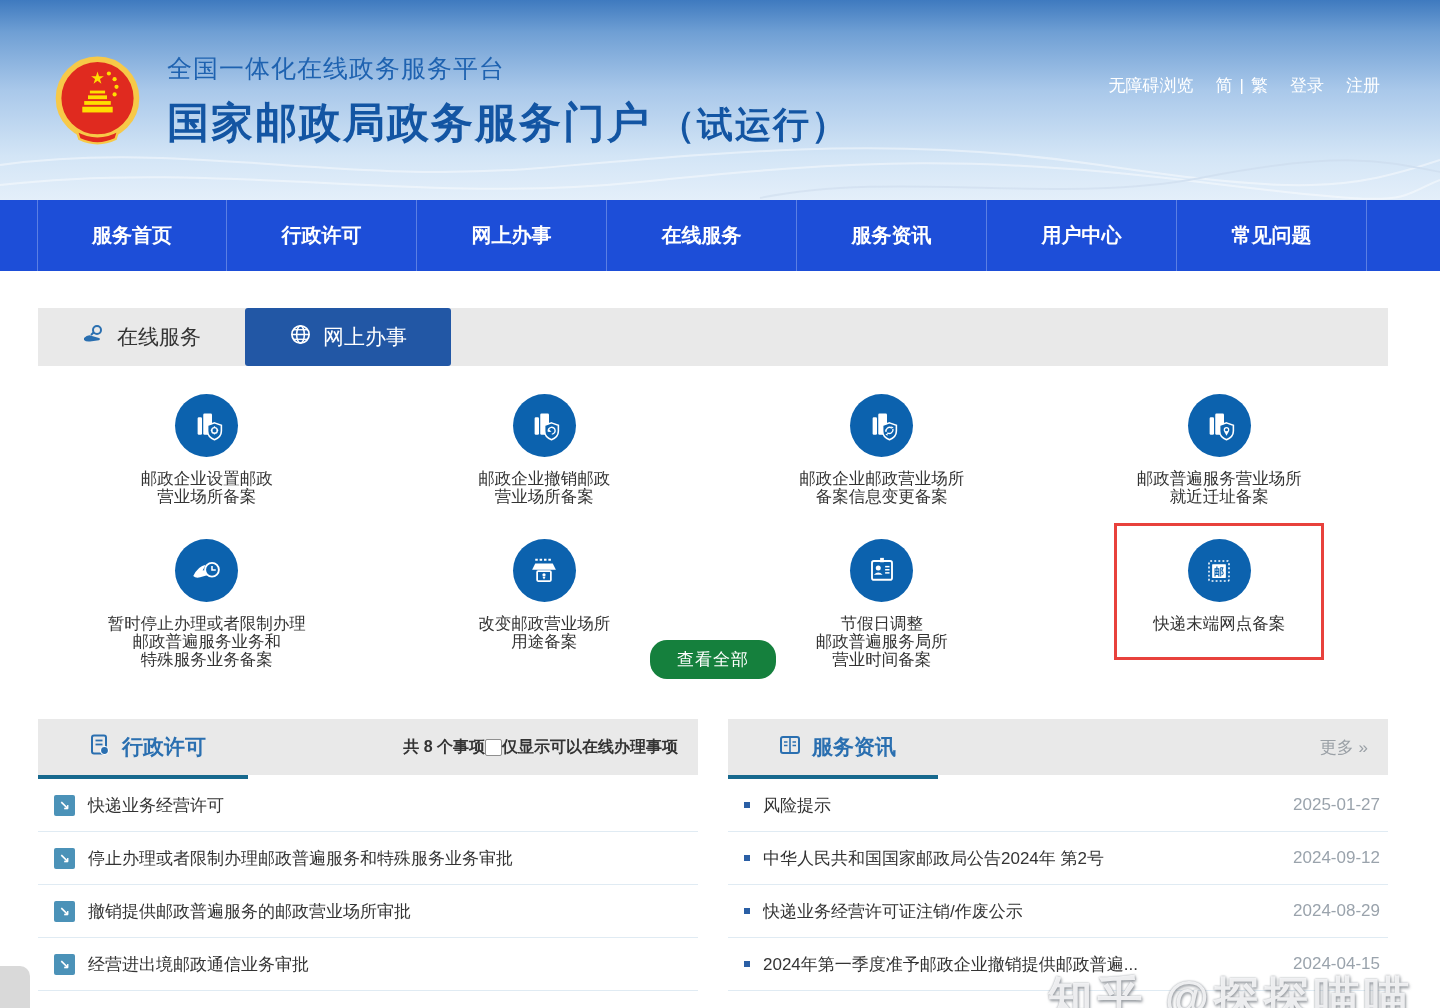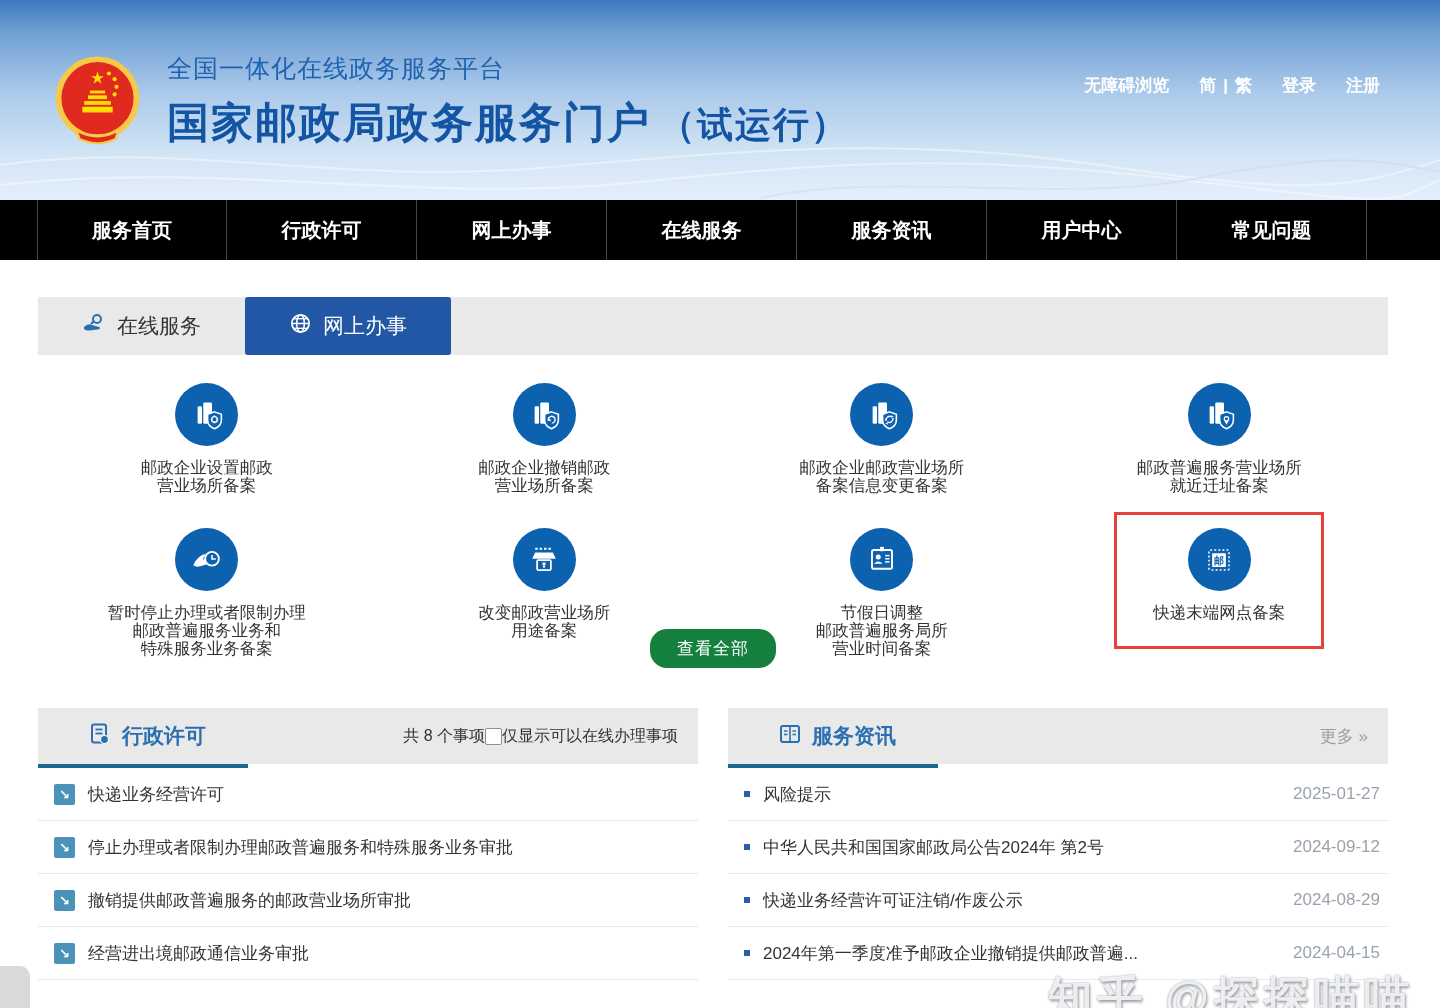--- a/index.html
+++ b/index.html
@@ -12,25 +12,25 @@
   .header {
     height:200px; position:relative;
     background:linear-gradient(180deg,#3f7abf 0%,#6f9fd4 16%,#a9c8ea 45%,#d3e5f6 78%,#e4effa 100%);
   }
   .header-waves { position:absolute; left:0; bottom:0; width:100%; height:90px; opacity:.45; }
   .header-inner { position:relative; display:flex; align-items:flex-start; padding:52px 0 0 50px; }
   .titles { margin-left:22px; }
   .subtitle { color:#1e62b0; font-size:25px; letter-spacing:1px; }
   .title-row { margin-top:10px; color:#1355a3; font-weight:bold; font-size:42px; letter-spacing:2px; white-space:nowrap;text-align:right; }
   .trial { font-size:36px; margin-left:8px; }
-  .top-links { position:absolute; top:74px; right:60px; display:flex; align-items:center; gap:30px; color:#fff; font-size:17px;font-weight:bold; }
+  .top-links { position:absolute; top:74px; right:60px; display:flex; align-items:center; gap:22px; color:#fff; font-size:17px; }
   .top-links span { cursor:pointer; }
   .lang-group { display:flex; gap:7px; align-items:center; }
   
-  .nav { height:60px; background:#000000; display:flex; padding-left:37px; }
+  .nav { height:71px; background:#1d4ed8; display:flex; padding-left:37px; }
   .nav-item {
     width:190px; display:flex; align-items:center; justify-content:center;
     color:#fff; font-size:20px; font-weight:bold; cursor:pointer;
     border-right:1px solid rgba(255,255,255,.28);
   }
   .nav-item:first-child { border-left:1px solid rgba(255,255,255,.28); }
   
   .container { margin:0 52px 0 38px; }
   
   .tabs { margin-top:37px; background:#e9e9e9; height:58px; display:flex; }
@@ -52,21 +52,21 @@
   .view-all button {
     background:#15803d; color:#fff; border:none; border-radius:17px;
     font-size:17px; padding:8px 27px; cursor:pointer; font-family:inherit; letter-spacing:1px;
   }
   
   .panels { display:flex; gap:30px; margin-top:40px; }
   .panel { flex:1; min-width:0; }
   .panel-header { background:#e9e9e9; height:56px; display:flex; align-items:center; padding:0 20px 0 50px; }
   .panel-title { display:flex; align-items:center; gap:10px; color:#2a6fb0; font-size:21px; font-weight:bold; }
   .panel-underline { height:4px; width:210px; background:#17698e; }
-  .panel-meta { margin-left:auto; display:flex; align-items:center; gap:0; font-size:16px; color:#333; }
+  .panel-meta { margin-left:auto; display:flex; align-items:center; gap:0; font-size:16px; color:#333;font-weight:bold; }
   .checkbox { width:17px; height:17px; background:#fff; border:1px solid #8f8f8f; border-radius:2px; cursor:pointer; }
   .more-link { margin-left:auto; color:#9aa0a6; font-size:17px; cursor:pointer; }
   .rows { }
   .row {
     height:53px; display:flex; align-items:center; gap:13px;
     border-bottom:1px solid #e0ebf3; font-size:17px; color:#333; padding:0 8px 0 16px; cursor:pointer;
   }
   .arrow-sq {
     width:21px; height:21px; background:#4b92b8; color:#fff; border-radius:2px; flex:0 0 auto;
     display:flex; align-items:center; justify-content:center; font-size:13px; font-weight:bold;

